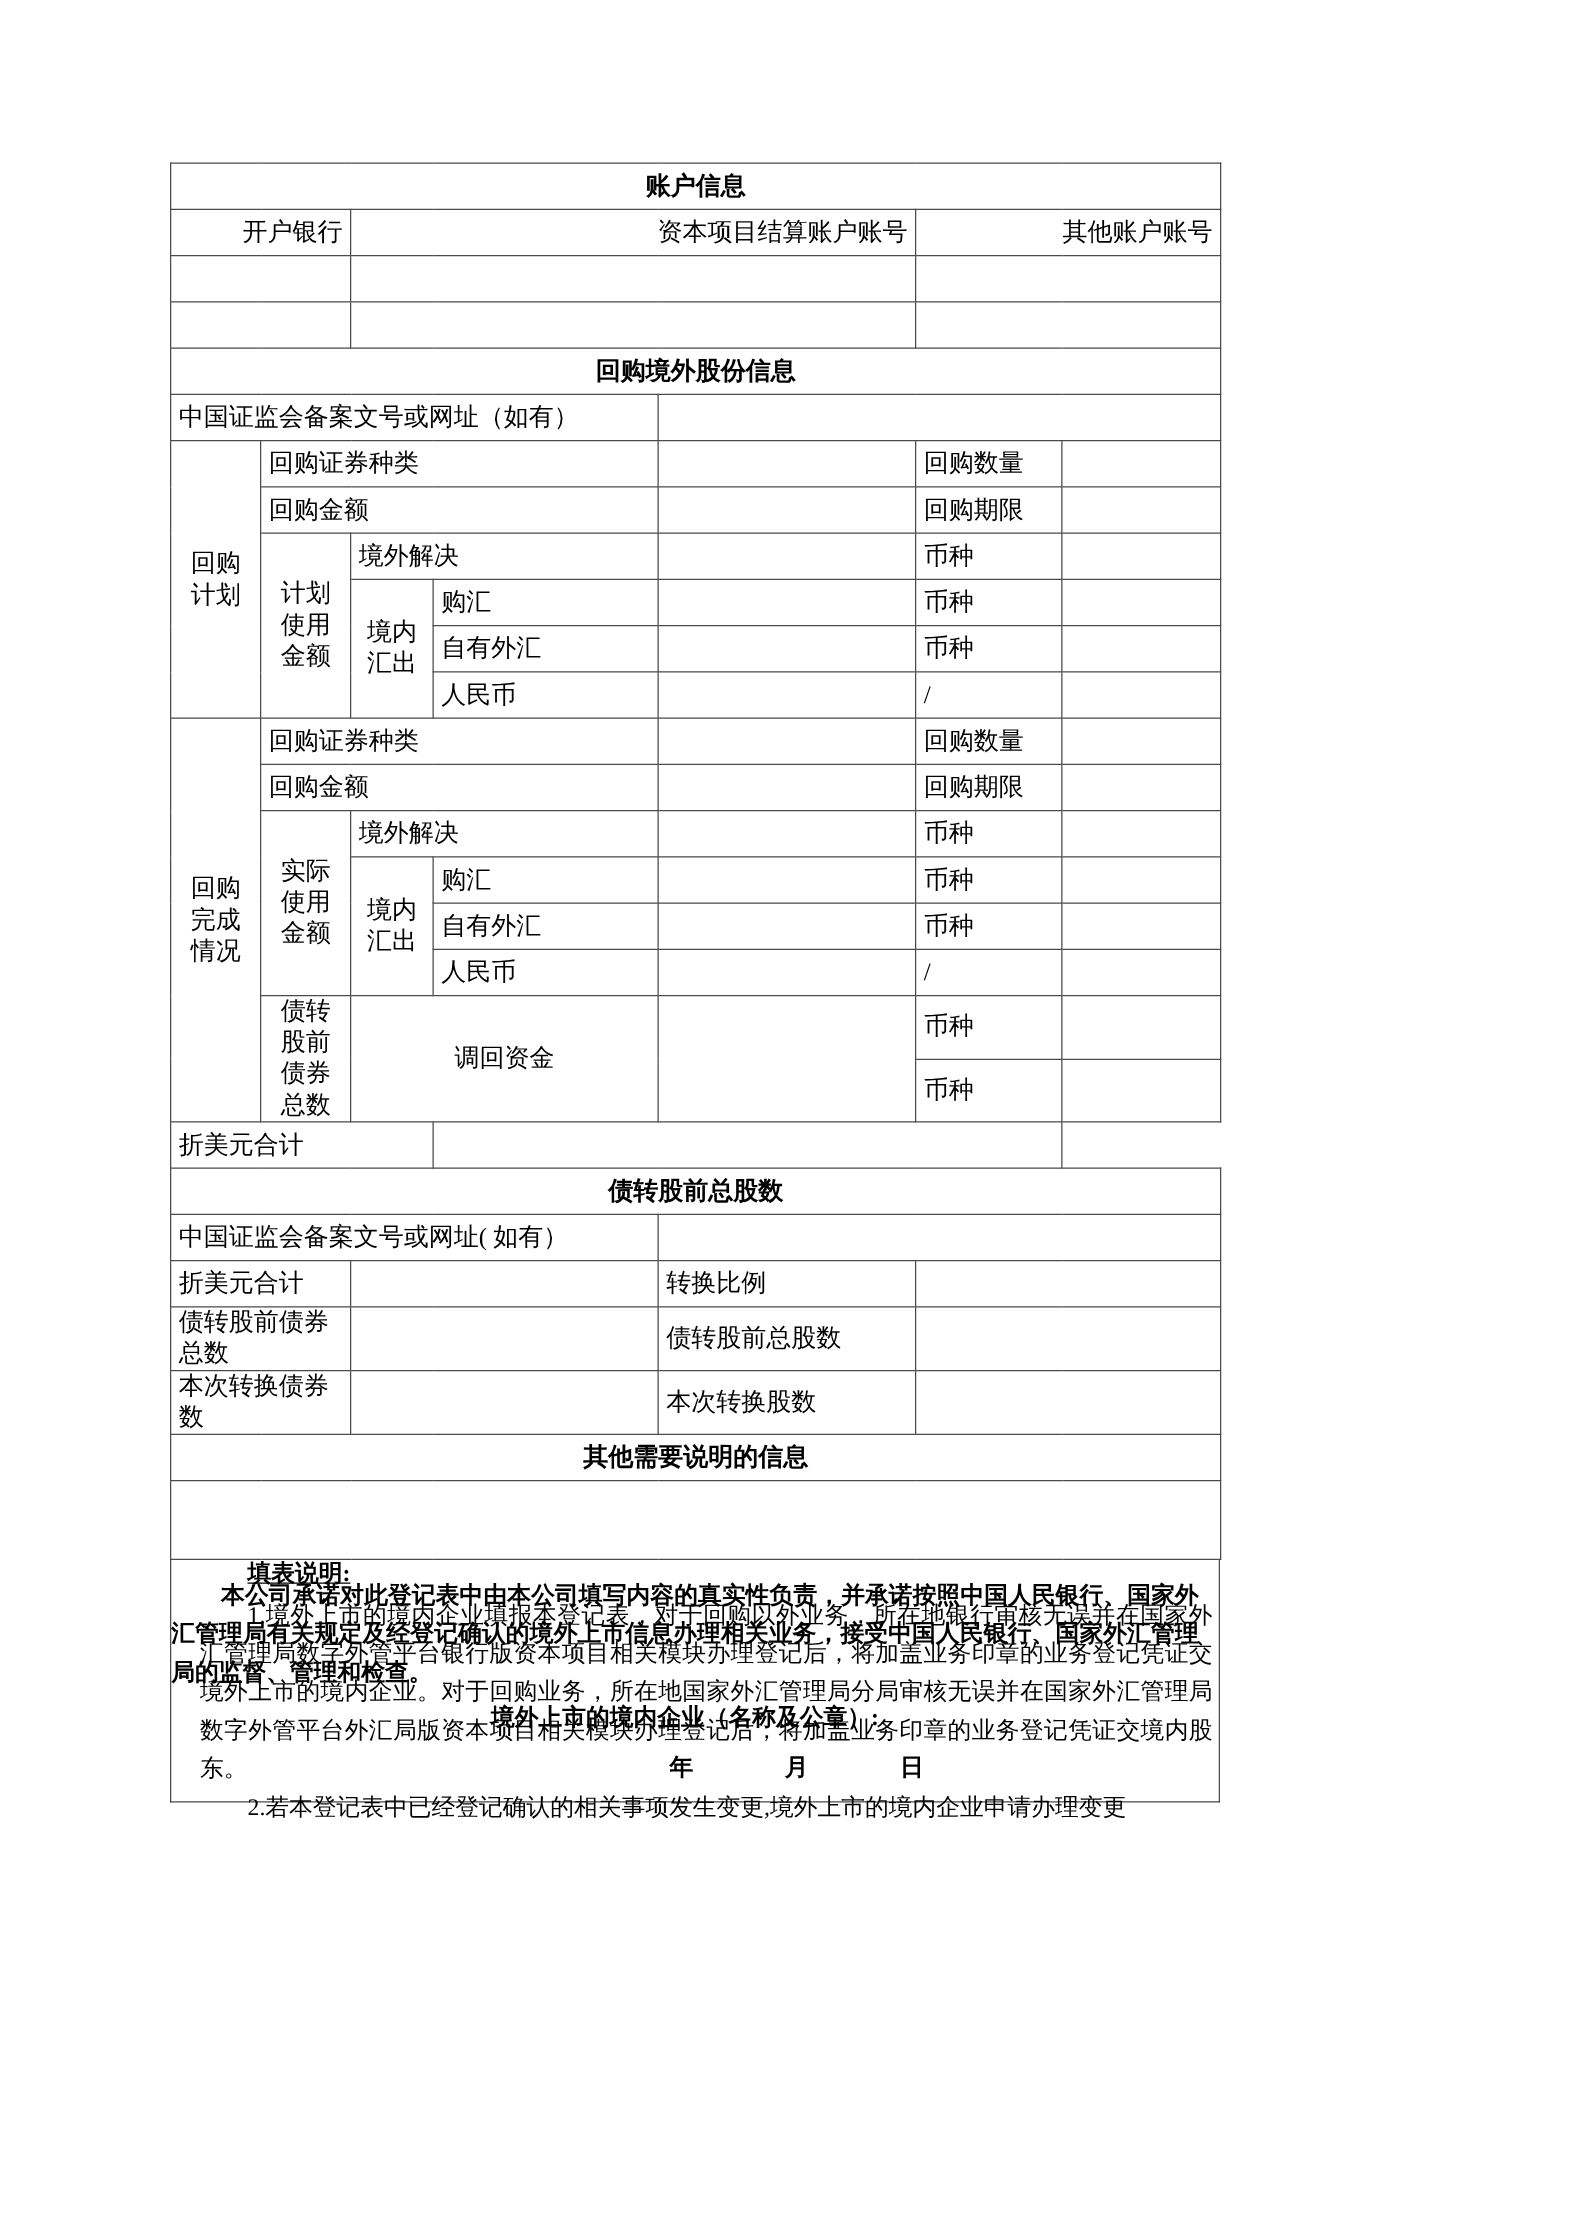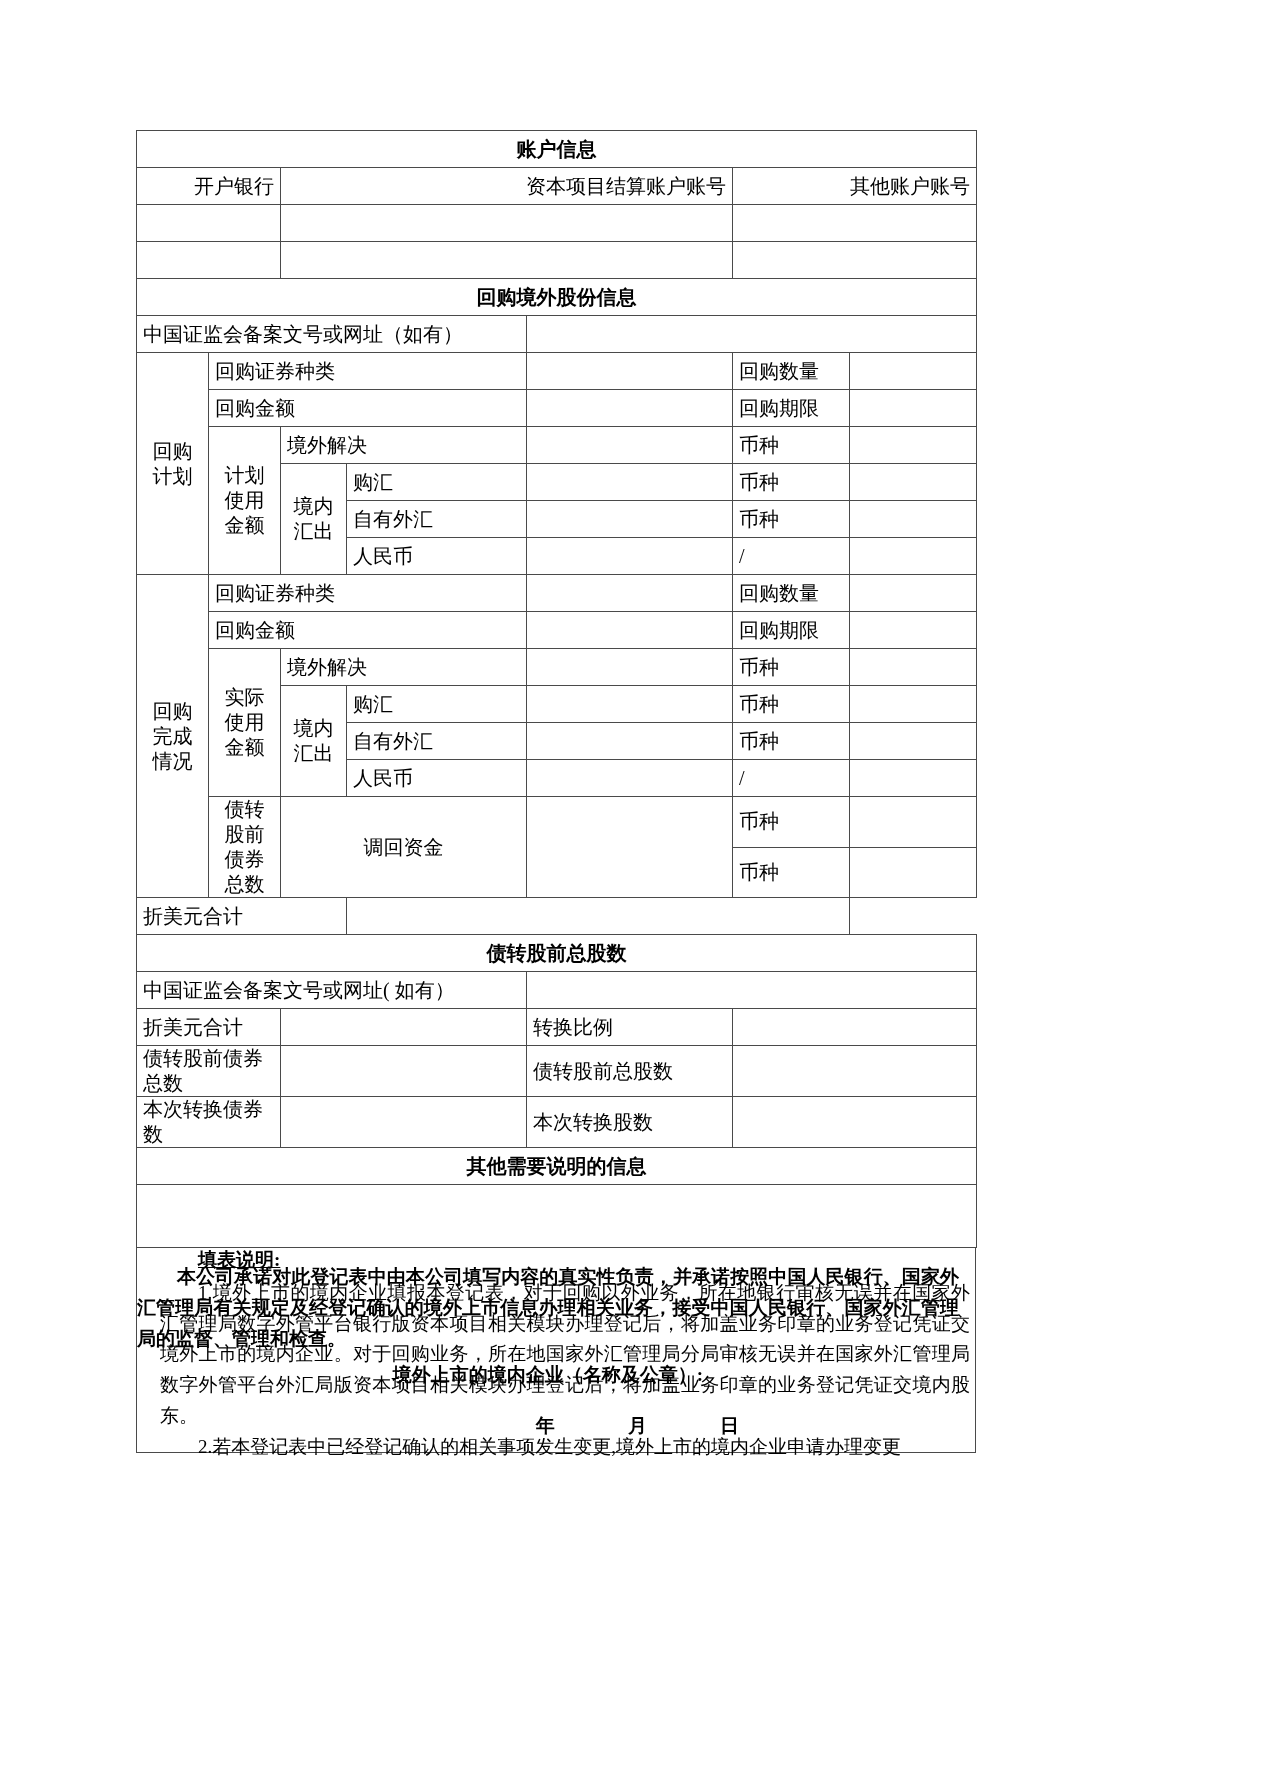--- a/index.html
+++ b/index.html
@@ -67,21 +67,21 @@
     text-align: justify;
   }
   .decl p { margin: 0; }
   .decl .indent { text-indent: 2.1em; }
   .decl .sig {
     margin-top: 6px;
     text-align: center;
     text-indent: 0;
   }
   .decl .date-line {
-    margin-top: 20px;
+    margin-top: 9px;
     text-align: center;
     letter-spacing: 0.1em;
   }
   .date-line .sp { display: inline-block; width: 58px; }
   .notes {
     position: absolute;
     left: 160px;
     top: 1245px;
     width: 810px;
     font-size: 19px;

